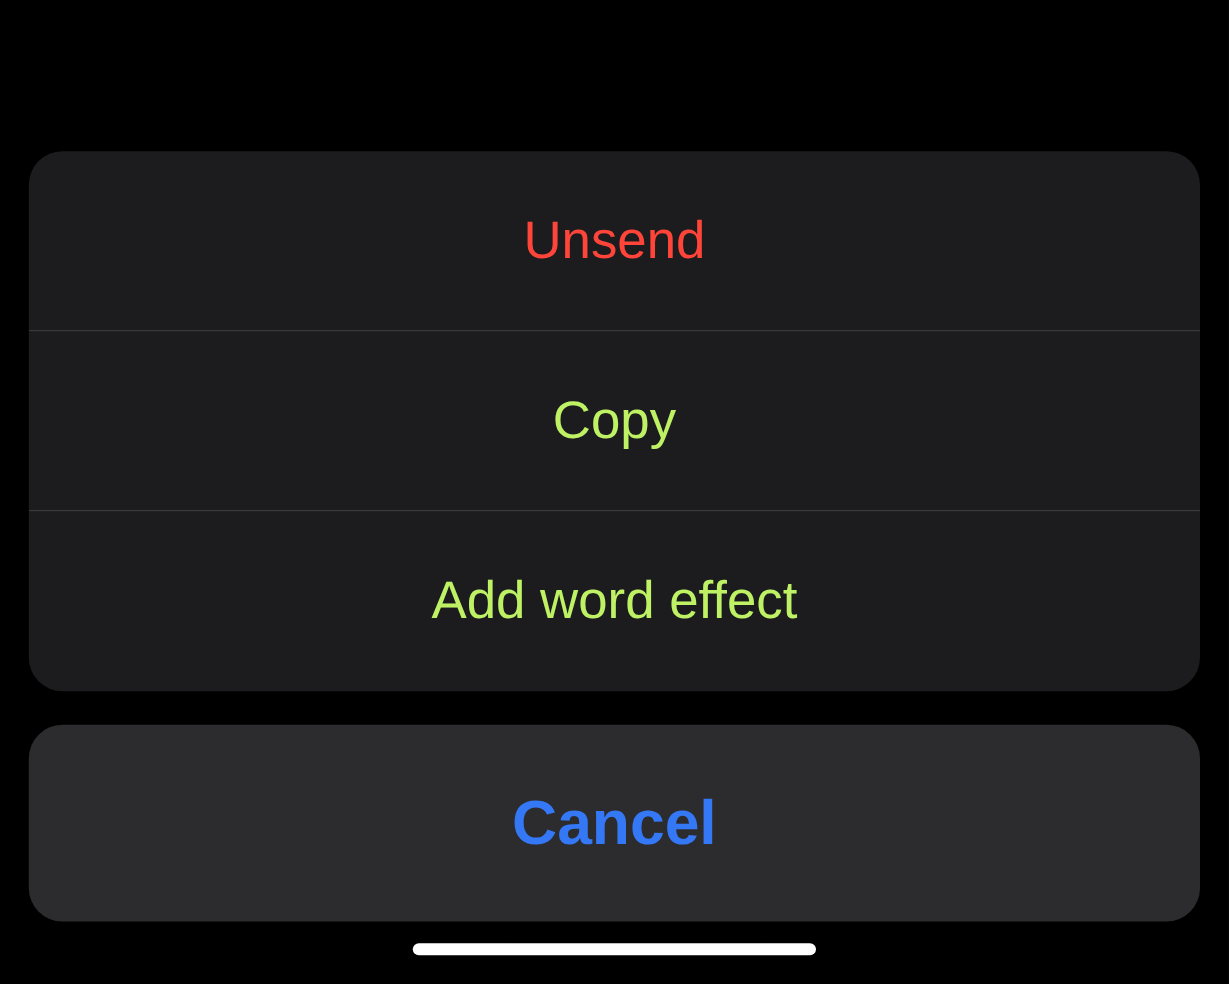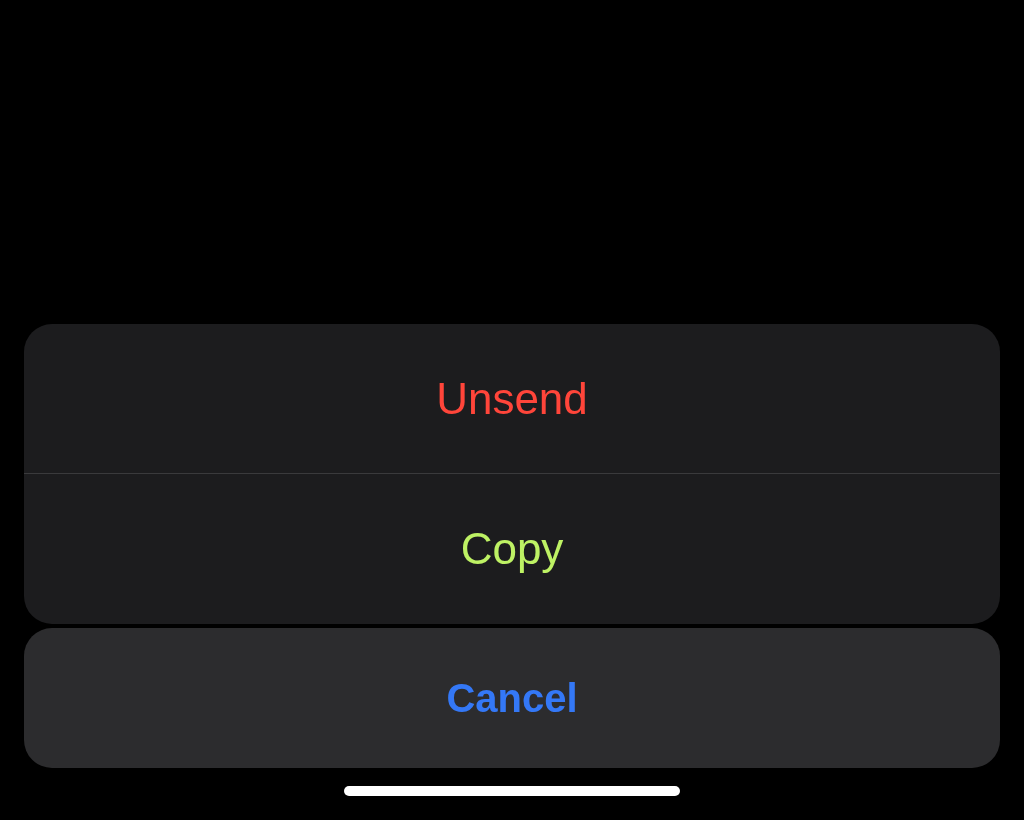--- a/index.html
+++ b/index.html
@@ -21,21 +21,21 @@
       position: absolute;
       bottom: 52px;
       left: 24px;
       right: 24px;
     }
     
     .action-group {
       background: #1c1c1e;
       border-radius: 28px;
       overflow: hidden;
-      margin-bottom: 4px;
+      margin-bottom: 28px;
     }
     
     .action-item {
       height: 150px;
       display: flex;
       align-items: center;
       justify-content: center;
       font-size: 44px;
       font-weight: 400;
       cursor: pointer;
@@ -60,25 +60,25 @@
       color: #bef264;
     }
     
     .cancel-group {
       background: #2c2c2e;
       border-radius: 28px;
       overflow: hidden;
     }
     
     .cancel-item {
-      height: 140px;
+      height: 164px;
       display: flex;
       align-items: center;
       justify-content: center;
-      font-size: 40px;
+      font-size: 52px;
       font-weight: 600;
       color: #3478f6;
       cursor: pointer;
     }
     
     .home-indicator {
       position: absolute;
       bottom: 24px;
       left: 50%;
       transform: translateX(-50%);
@@ -93,20 +93,23 @@
 
 <div class="action-sheet-container">
 
   <div class="action-group">
     <div class="action-item action-destructive">
       <span>Unsend</span>
     </div>
     <div class="action-item action-default">
       <span>Copy</span>
     </div>
+    <div class="action-item action-default">
+      <span>Add word effect</span>
+    </div>
   </div>
 
   <div class="cancel-group">
     <div class="cancel-item">
       <span>Cancel</span>
     </div>
   </div>
 
 </div>
 

